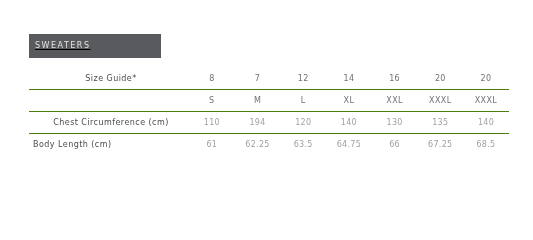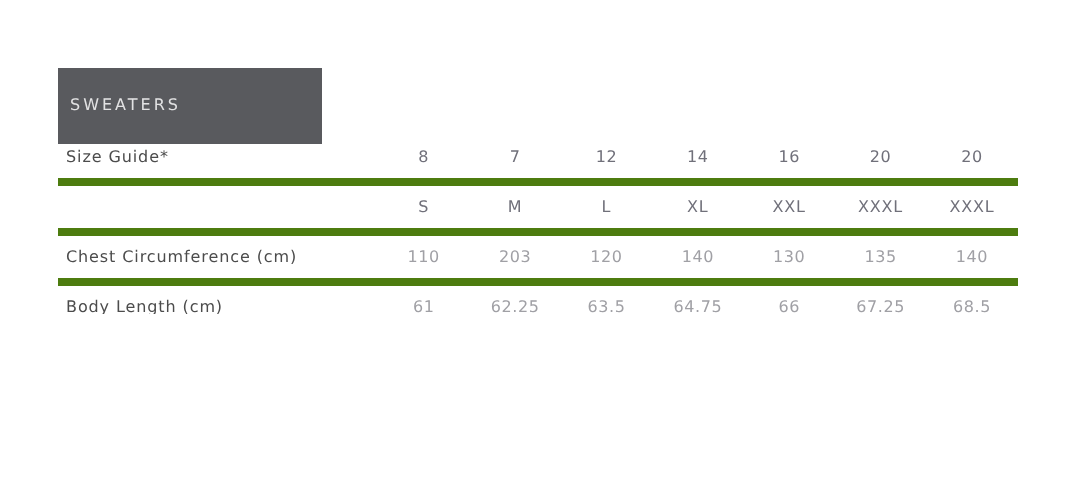--- a/index.html
+++ b/index.html
@@ -21,25 +21,26 @@
     height: 157px;
     background: #ffffff;
   }
 
   
   .section-header {
     position: absolute;
     left: 29px;
     top: 34px;
     width: 132px;
-    height: 38px;
+    height: 24px;
     background: #595a5e;
     box-sizing: border-box;
     display: flex;
     align-items: center;
+    text-decoration: underline;
   }
   .section-header-title {
     color: #e2e2e3;
     font-size: 8px;
     letter-spacing: 1.5px;
     padding-left: 6px;
     line-height: 1;
     white-space: nowrap;
   }
 
@@ -54,21 +55,22 @@
   }
   .size-table td {
     padding: 0;
     height: 21px;
     vertical-align: middle;
     font-size: 8px;
     line-height: 1;
     white-space: nowrap;
   }
   .size-table tr.ruled td {
-    border-bottom: 4px solid #4d7c0f;
+    border-bottom: 1px solid #4d7c0f;
+    text-align: center;
   }
 
   .col-label {
     width: 156px;
     text-align: left;
     padding-left: 4px !important;
     color: #4c4c4c;
     letter-spacing: 0.45px;
   }
   .col-val {
@@ -117,21 +119,21 @@
         <td class="col-val">L</td>
         <td class="col-val">XL</td>
         <td class="col-val">XXL</td>
         <td class="col-val">XXXL</td>
         <td class="col-val">XXXL</td>
       </tr>
 
       <tr class="row-measure ruled">
         <td class="col-label">Chest Circumference (cm)</td>
         <td class="col-val">110</td>
-        <td class="col-val">203</td>
+        <td class="col-val">194</td>
         <td class="col-val">120</td>
         <td class="col-val">140</td>
         <td class="col-val">130</td>
         <td class="col-val">135</td>
         <td class="col-val">140</td>
       </tr>
 
       <tr class="row-measure">
         <td class="col-label">Body Length (cm)</td>
         <td class="col-val">61</td>

